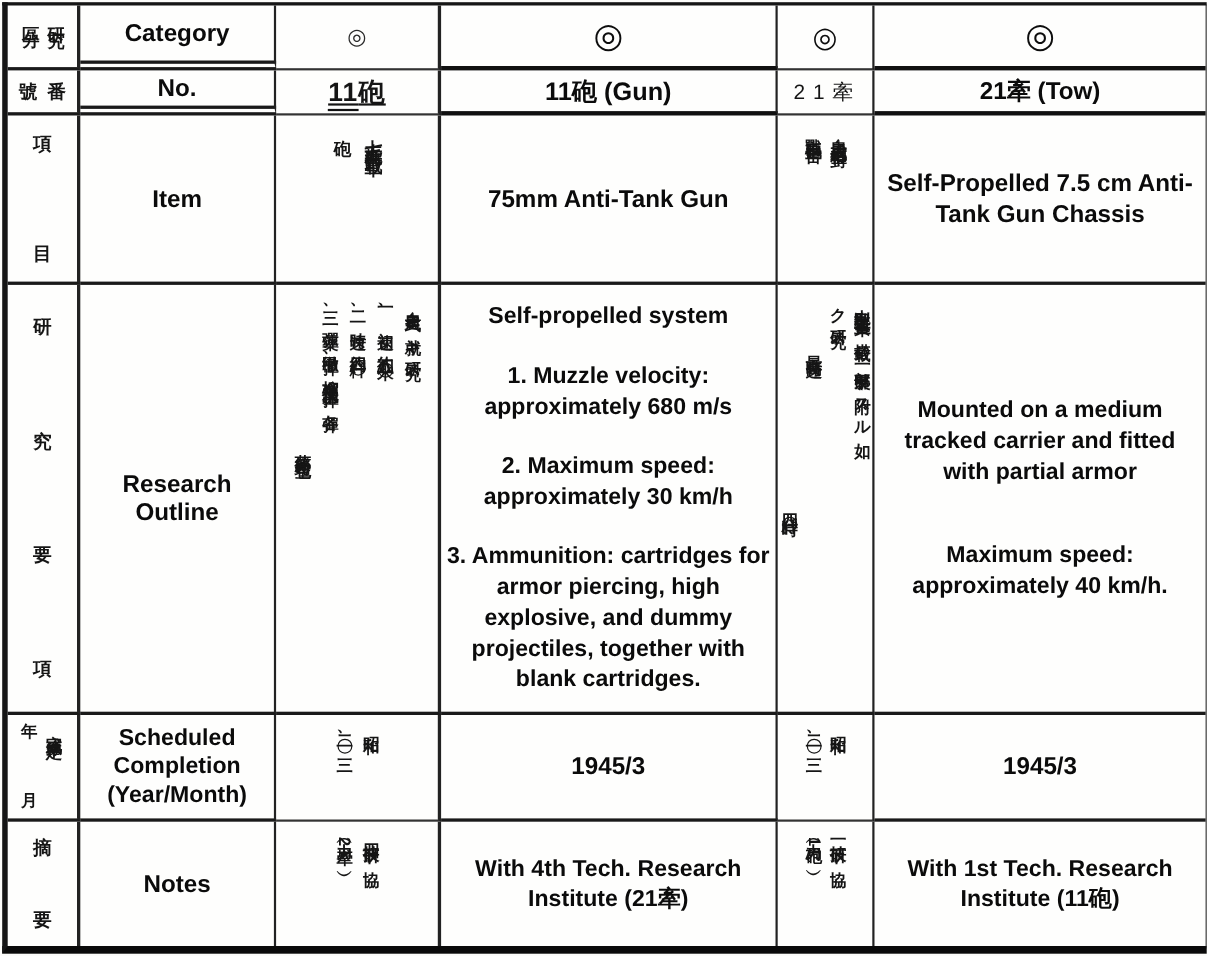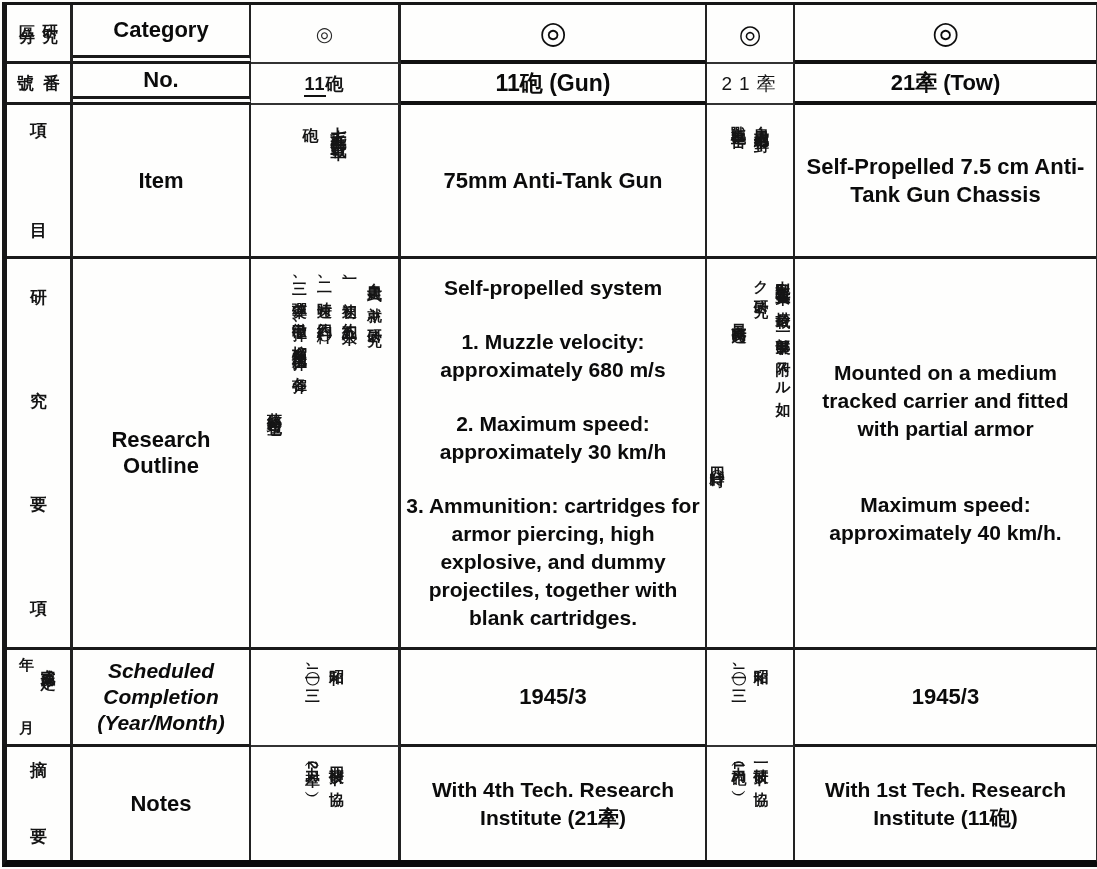--- a/index.html
+++ b/index.html
@@ -67,21 +67,21 @@
   }
   .vspread span{font-size:17px;font-weight:bold;}
   .hdr-kanji{font-size:16px;font-weight:bold;}
 
   
   .mark{line-height:1;font-weight:normal;}
   .mark-sm{font-size:20px;color:#2b2b2b;}
   .mark-md{font-size:26px;}
   .mark-lg{font-size:31px;}
 
-  .no-jp1{font-size:18px;font-weight:bold;letter-spacing:1px;}
+  .no-jp1{font-size:24px;font-weight:bold;letter-spacing:1px;text-decoration:underline;}
   .num-u{border-bottom:2px solid #111;padding-bottom:1px;}
   .no-jp2{font-size:19px;font-weight:normal;letter-spacing:7px;padding-left:4px;}
 </style>
 </head>
 <body>
 
 <div class="tbl">
 
   <div class="c br3">
     <div class="vcols jp" style="padding-top:7px;gap:3px;">
@@ -201,21 +201,21 @@
   <div class="c br3">
     <div style="display:flex;flex-direction:row-reverse;gap:4px;height:100%;padding:6px 0;box-sizing:border-box;" class="jp">
       <span class="vtext" style="font-size:15px;letter-spacing:2px;">完成豫定</span>
       <div class="vspread" style="height:100%;">
         <span style="font-size:15px;">年</span>
         <span style="font-size:15px;">月</span>
       </div>
     </div>
   </div>
   <div class="c">
-    <span class="en h-en" style="font-size:21px;max-width:150px;font-style:italic;">Scheduled Completion (Year/Month)</span>
+    <span class="en h-en" style="font-size:21px;max-width:150px;">Scheduled Completion (Year/Month)</span>
   </div>
   <div class="c bb2 br3">
     <div class="vcols jp" style="gap:6px;padding-top:7px;">
       <span class="vtext vsmall">昭和</span>
       <span class="vtext vsmall">二〇、三</span>
     </div>
   </div>
   <div class="c">
     <span class="en cell-en">1945/3</span>
   </div>

